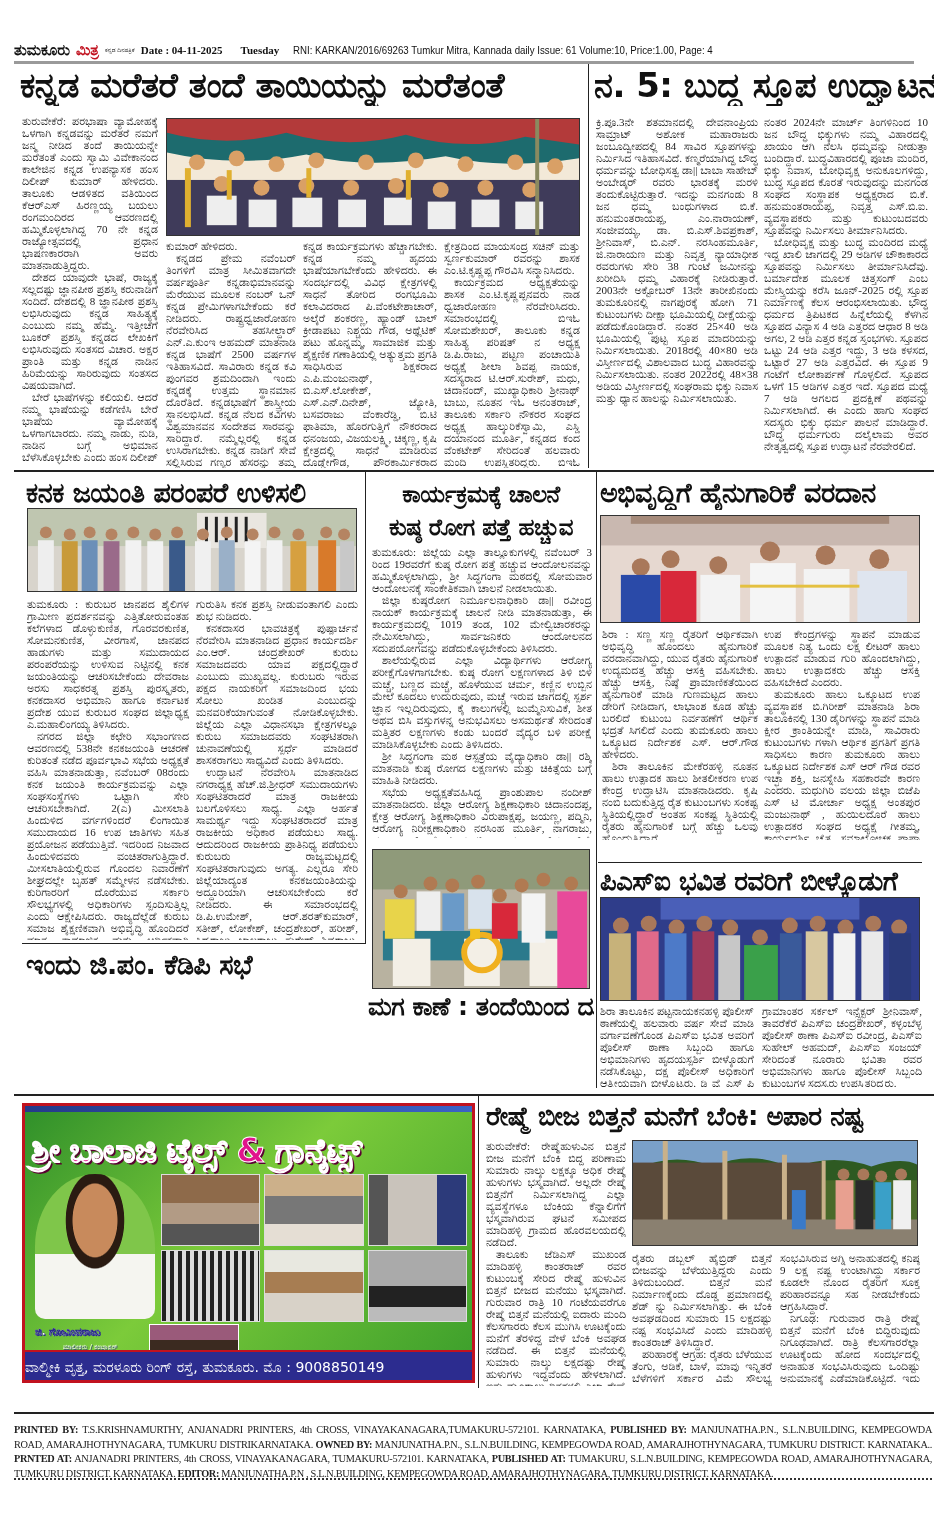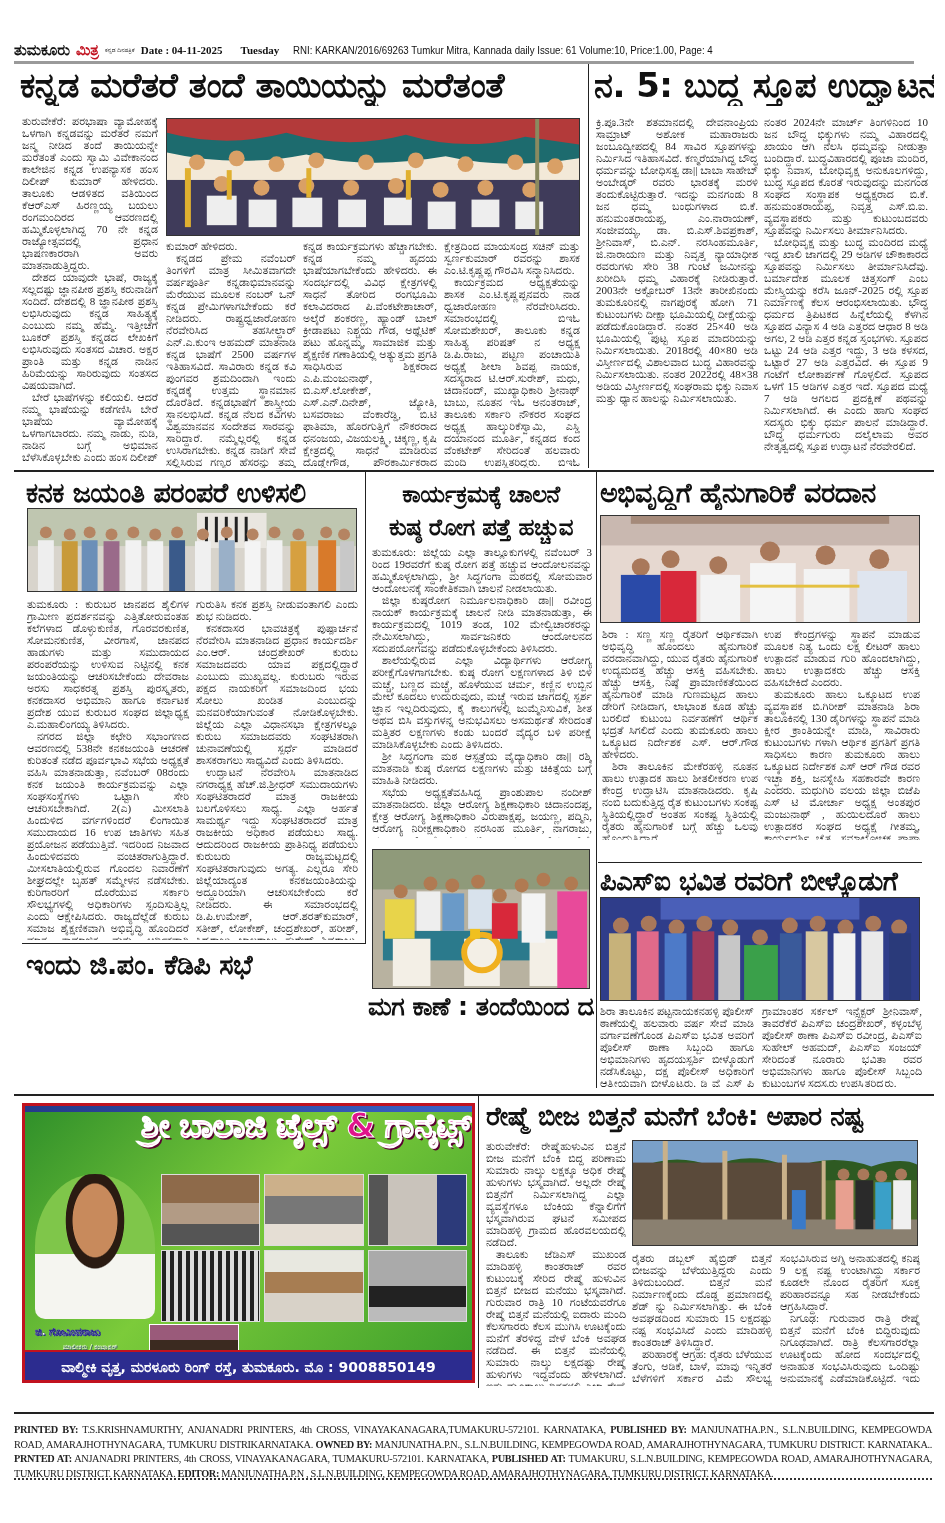--- a/index.html
+++ b/index.html
@@ -18,36 +18,36 @@
 .headline{font-family:"DejaVu Sans",sans-serif;font-weight:bold;color:#111;white-space:nowrap;letter-spacing:-0.5px;overflow:hidden}
 .h-xl{font-size:34px;line-height:42px}
 .h-l{font-size:27px;line-height:34px}
 .body-text{font-family:Liberation Serif, serif;font-size:11px;line-height:12px;text-align:justify;color:#222;overflow:hidden}
 .body-text p{text-indent:10px}
 .body-text p:first-child{text-indent:0}
 .photo{overflow:hidden;border:1px solid #333}
 .photo svg{display:block;width:100%;height:100%}
 .ad{left:22px;top:1103px;width:453px;height:280px;border:3px solid #c1121f;background:linear-gradient(135deg,#2f8f2a 0%,#7ccb3a 45%,#3a9d2b 100%);overflow:hidden}
 .ad-topbar{position:absolute;left:0;top:0;width:100%;height:6px;background:linear-gradient(90deg,#243a8a,#3b62c6)}
-.ad-title{position:absolute;left:6px;top:0;width:440px;text-align:right;font-family:"DejaVu Sans",sans-serif;font-weight:bold;font-size:33px;color:#e0148c;-webkit-text-stroke:1px #fff;text-shadow:2px 2px 0 #5a0032;letter-spacing:-1px;white-space:nowrap}
+.ad-title{position:absolute;left:6px;top:25px;width:440px;text-align:left;font-family:"DejaVu Sans",sans-serif;font-weight:bold;font-size:33px;color:#e0148c;-webkit-text-stroke:1px #fff;text-shadow:2px 2px 0 #5a0032;letter-spacing:-1px;white-space:nowrap}
 .ad-person{position:absolute;left:10px;top:68px;width:120px;height:145px;border-radius:50% 50% 10px 10px;background:radial-gradient(ellipse at 50% 32%,#c88a5c 0 26%,#2a1b12 27% 34%,transparent 35%),linear-gradient(#7fc64a 0 55%,#f5f5f0 55%)}
 .ad-tiles{position:absolute;left:136px;top:68px;width:306px;height:148px;display:grid;grid-template-columns:repeat(3,1fr);grid-template-rows:1fr 1fr;gap:4px}
 .ad-tiles div{border:1px solid #ddd}
 .t1{background:linear-gradient(180deg,#8e6a4a 0 40%,#b29b85 40% 70%,#555 70%)}
 .t2{background:linear-gradient(180deg,#ccb08a 0 30%,#777 30% 70%,#e5ded4 70%)}
 .t3{background:linear-gradient(90deg,#555 0 20%,#c9c3bb 20% 70%,#2c3a7a 70%)}
 .t4{background:repeating-linear-gradient(90deg,#222 0 4px,#ddd 4px 8px)}
 .t5{background:linear-gradient(180deg,#e8e8e0 0 30%,#a77d52 30% 60%,#d8d2c8 60%)}
 .t6{background:linear-gradient(180deg,#aaa 0 50%,#222 50% 80%,#bbb 80%)}
 .ad-shop{position:absolute;left:124px;top:218px;width:90px;height:56px;background:linear-gradient(180deg,#9a5a7a 0 28%,#3b2a20 28% 100%);border:1px solid #fff}
 .ad-name{position:absolute;left:10px;top:220px;width:110px;font-family:"DejaVu Sans",sans-serif;font-weight:bold;font-size:10px;color:#fff;-webkit-text-stroke:.3px #2a2a8a;text-shadow:1px 1px 0 #2a2a8a}
 .ad-role{position:absolute;left:10px;top:237px;width:110px;text-align:center;font-family:"DejaVu Sans",sans-serif;font-size:7px;color:#fff;text-shadow:1px 1px 0 #2a2a8a}
 .ad-phone{position:absolute;left:8px;top:250px;width:116px;text-align:center;font-family:"Liberation Serif",serif;font-weight:bold;font-size:15px;color:#fff;text-shadow:1px 1px 0 #1d1d6a}
 .ad-services{position:absolute;left:216px;top:222px;width:228px;text-align:center;font-family:"DejaVu Sans",sans-serif;font-weight:bold;font-size:10px;line-height:14px;color:#fff;text-shadow:1px 1px 0 #1d1d6a}
-.ad-footer{position:absolute;left:0;bottom:0;width:100%;height:30px;background:#2c2c8f;color:#fff;font-family:"DejaVu Sans",sans-serif;font-weight:bold;font-size:14px;line-height:30px;text-align:center;white-space:nowrap;border-top:2px solid #c1121f}
+.ad-footer{position:absolute;left:0;bottom:0;width:100%;height:30px;background:#2c2c8f;color:#fff;font-family:"DejaVu Sans",sans-serif;font-weight:normal;font-size:14px;line-height:30px;text-align:left;white-space:nowrap;border-top:2px solid #c1121f}
 .imprint{left:14px;top:1423px;width:918px;font-family:"Liberation Serif",serif;font-size:10.3px;line-height:14.5px;color:#222;text-align:justify;letter-spacing:-0.35px}
 .imprint b{font-weight:bold}
 .dots{left:14px;top:1478px;width:918px;border-top:2px dotted #333}
 </style>
 </head>
 <body>
 
 <div class="abs masthead">
   <span class="logo-a">ತುಮಕೂರು</span>
     <span class="logo-b">ಮಿತ್ರ</span>

